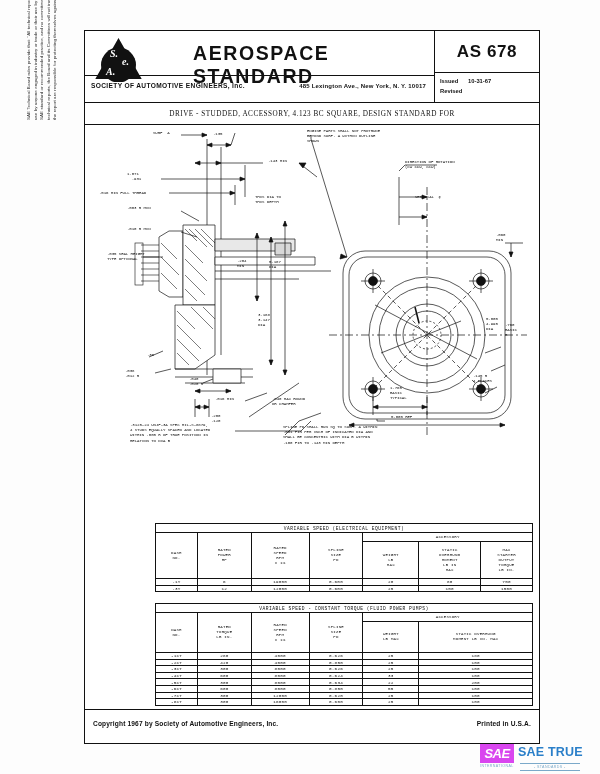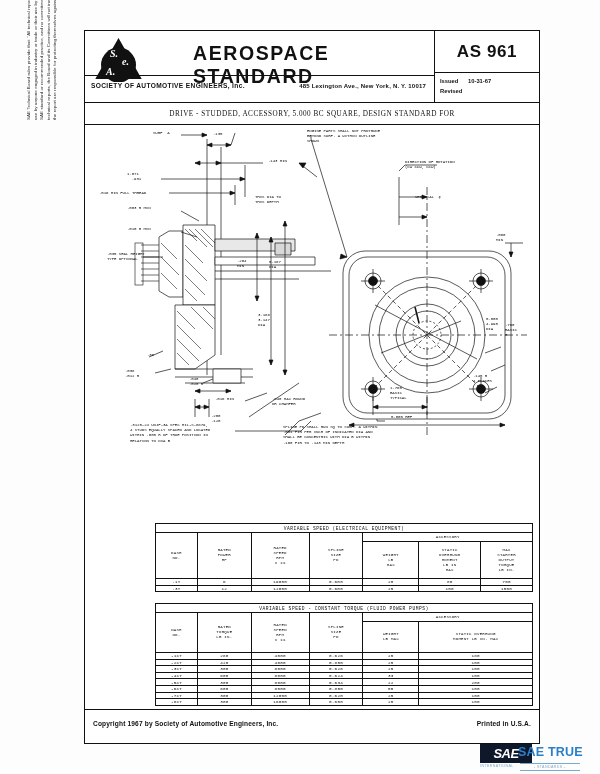--- a/index.html
+++ b/index.html
@@ -190,22 +190,22 @@
   }
 
   
   .wm {
     position: absolute;
     left: 480px; top: 744px;
     width: 112px; height: 28px;
   }
   .wm-badge {
     position: absolute; left: 0; top: 0;
-    width: 52px; height: 19px;
-    background: #0f172a;
+    width: 34px; height: 19px;
+    background: #d946ef;
     display: flex; align-items: center; justify-content: center;
   }
   .wm-badge span {
     color: #fff; font-size: 13px; font-weight: bold;
     font-style: italic; letter-spacing: -0.5px;
   }
   .wm-name {
     position: absolute; left: 38px; top: 1px;
     font-size: 12.5px; font-weight: bold;
     color: #2a7fc9; letter-spacing: .2px;
@@ -246,35 +246,35 @@
           </svg>
         </div>
 
         <div class="hdr-title">AEROSPACE STANDARD</div>
         <div class="hdr-rule"></div>
         <div class="hdr-soc">SOCIETY OF AUTOMOTIVE ENGINEERS, Inc.</div>
         <div class="hdr-addr">485 Lexington Ave., New York, N. Y. 10017</div>
       </div>
 
       <div class="hdr-right">
-        <div class="doc-no">AS 961</div>
+        <div class="doc-no">AS 678</div>
         <div class="rev-block">
           <div class="rev-row">
             <span class="rev-lbl">Issued</span>
             <span>10-31-67</span>
           </div>
           <div class="rev-row">
             <span class="rev-lbl">Revised</span>
             <span></span>
           </div>
         </div>
       </div>
     </div>
 
-    <div class="subtitle-band">DRIVE - STUDDED, ACCESSORY, 5.000 BC SQUARE, DESIGN STANDARD FOR</div>
+    <div class="subtitle-band">DRIVE - STUDDED, ACCESSORY, 4.123 BC SQUARE, DESIGN STANDARD FOR</div>
 
     <div class="drawing">
       <svg width="456" height="382" viewBox="0 0 456 382">
         <g stroke="#111" fill="none" stroke-width="0.7">
 
           <line x1="122" y1="14" x2="122" y2="250"></line>
           <line x1="136" y1="22" x2="136" y2="230"></line>
 
           <line x1="96" y1="10" x2="122" y2="10"></line>
           <path d="M122 10 l-5 -2 l0 4 z" fill="#111"></path>

